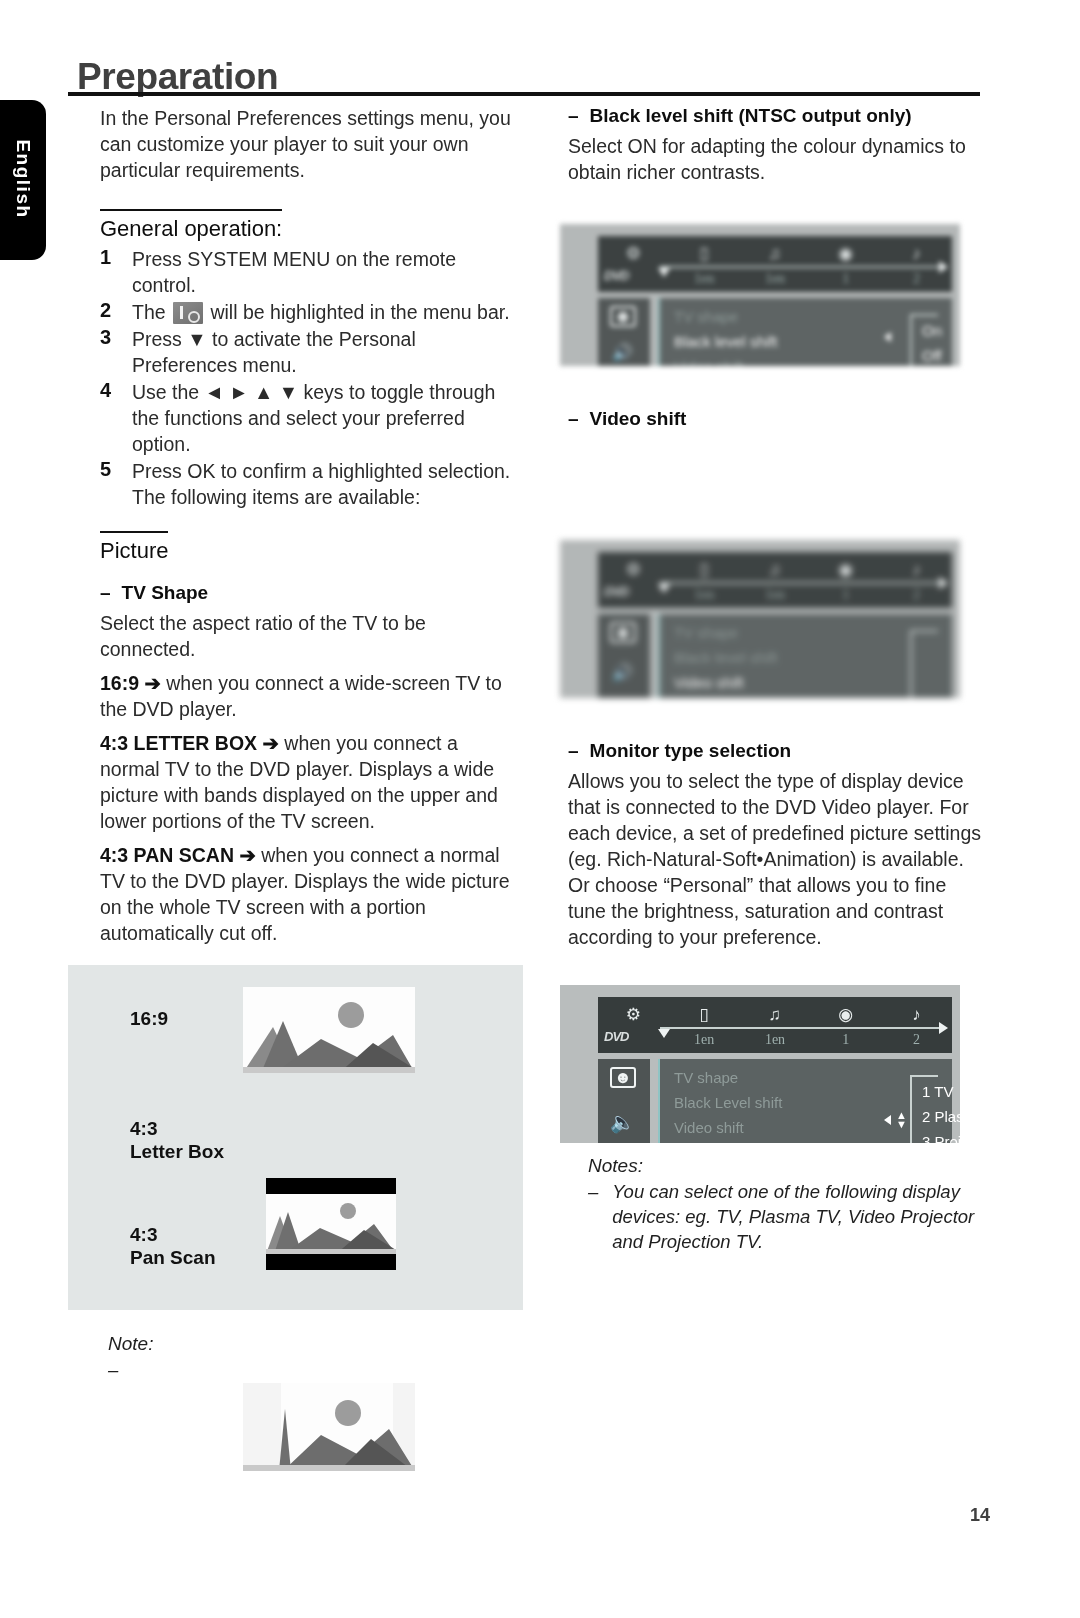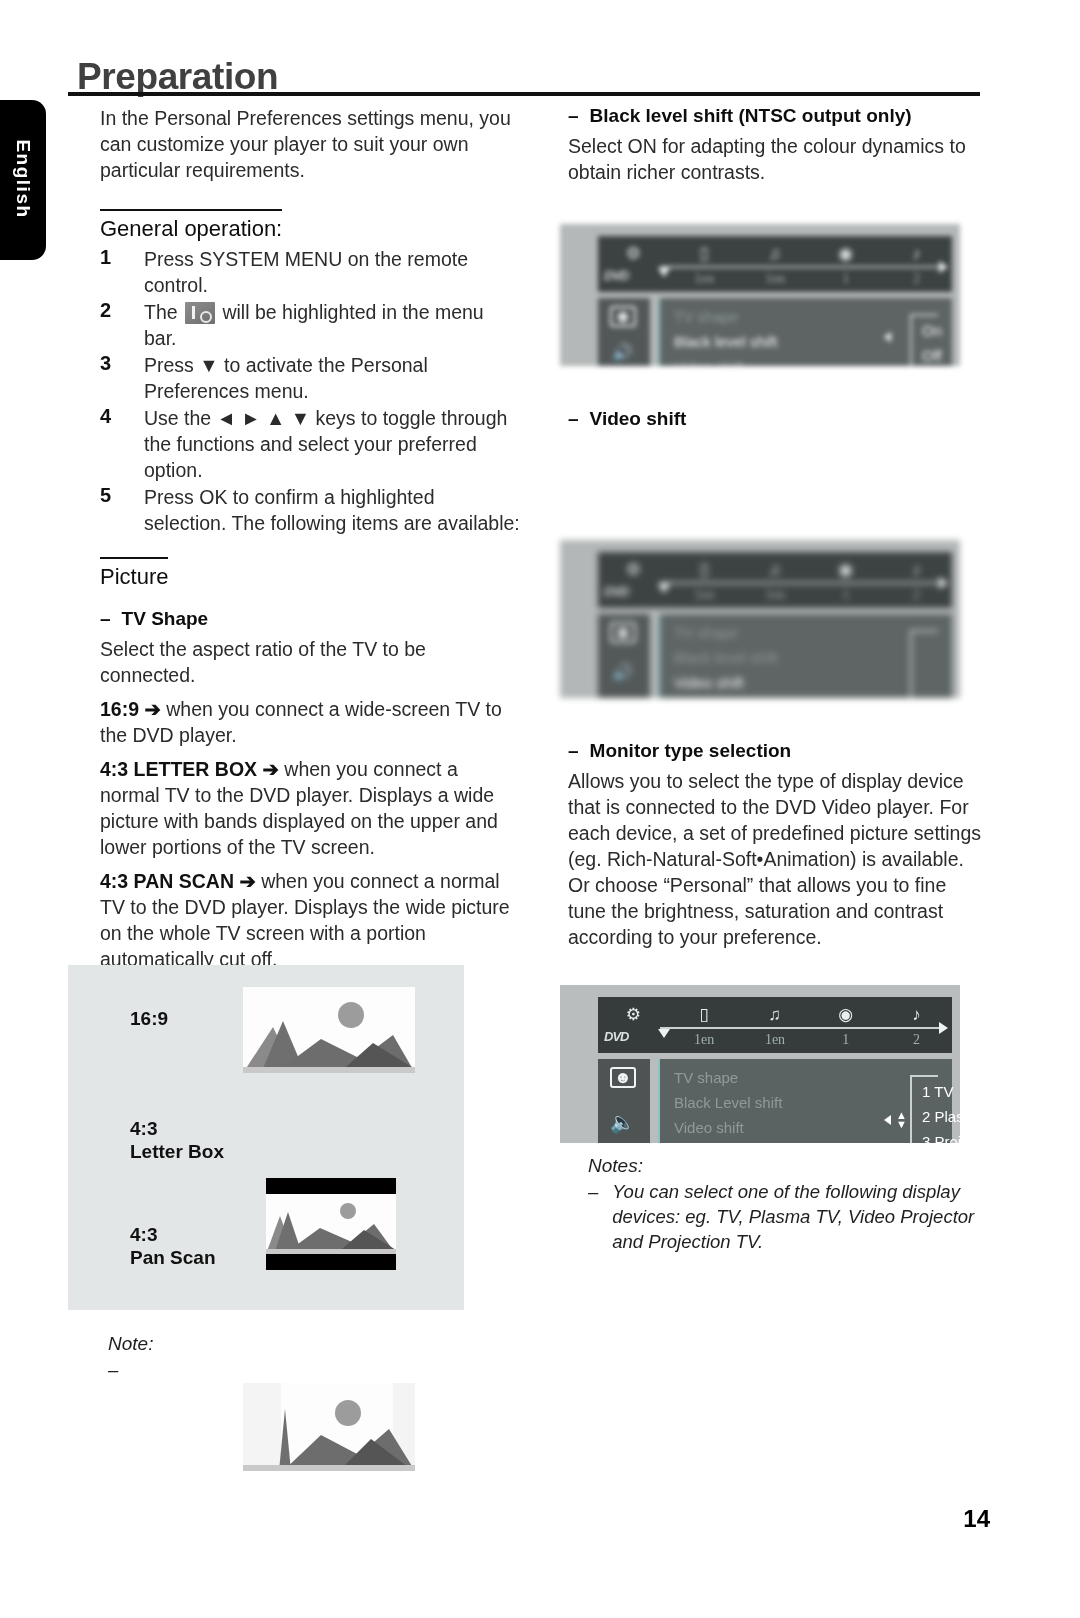--- a/index.html
+++ b/index.html
@@ -35,21 +35,21 @@
     font-size:37px;font-weight:bold;letter-spacing:-.4px;
     color:#404040;
     margin-top:16px;
   }
   .title-rule{
     position:absolute;left:68px;top:92px;width:912px;height:4px;background:#111;
   }
 
   .page-num{
     position:absolute;right:90px;top:1505px;
-    font-size:24px;font-weight:bold;color:#000000;
+    font-size:18px;font-weight:bold;color:#404040;
   }
 
   
   .col{position:absolute;top:105px;width:420px;}
   .col-left{left:100px;}
   .col-right{left:568px;}
 
   
   .h2{
     font-size:24px;font-weight:bold;color:#0d0d0d;
@@ -74,37 +74,37 @@
     font-weight:300;
   }
   p.body b{color:#111;font-weight:bold;}
 
   
   .steps{margin:4px 0 0 0;}
   .step{display:flex;gap:10px;margin-bottom:1px;}
   .step .num{
     font-size:20px;font-weight:bold;color:#111;width:22px;flex:none;text-align:left;
   }
-  .step .txt{font-size:19.5px;line-height:26px;color:#2b2b2b;font-weight:300;margin-left:12px;}
+  .step .txt{font-size:19.5px;line-height:26px;color:#2b2b2b;font-weight:300;}
   .icon-inline{
     display:inline-block;width:30px;height:22px;vertical-align:-5px;
     background:linear-gradient(150deg,#8d8d8d,#6f6f6f);
     position:relative;margin:0 2px;border-radius:1px;
   }
   .icon-inline::before{
     content:"";position:absolute;left:7px;top:4px;width:3px;height:13px;background:#f2f2f2;
   }
   .icon-inline::after{
     content:"";position:absolute;left:15px;top:9px;width:8px;height:8px;
     border-radius:50%;border:2px solid #e8e8e8;
   }
 
   
   .illus{
-    position:absolute;left:68px;top:965px;width:396px;height:345px;
+    position:absolute;left:68px;top:965px;width:455px;height:345px;
     background:#e2e6e6;
   }
   .illus-row{position:absolute;display:flex;align-items:center;}
   .illus-label{
     font-size:19px;font-weight:bold;color:#111;line-height:23px;width:110px;
   }
   .tvpic{position:relative;background:#fdfdfd;overflow:hidden;}
   .band{position:absolute;left:0;width:100%;background:#000;}
 
   

